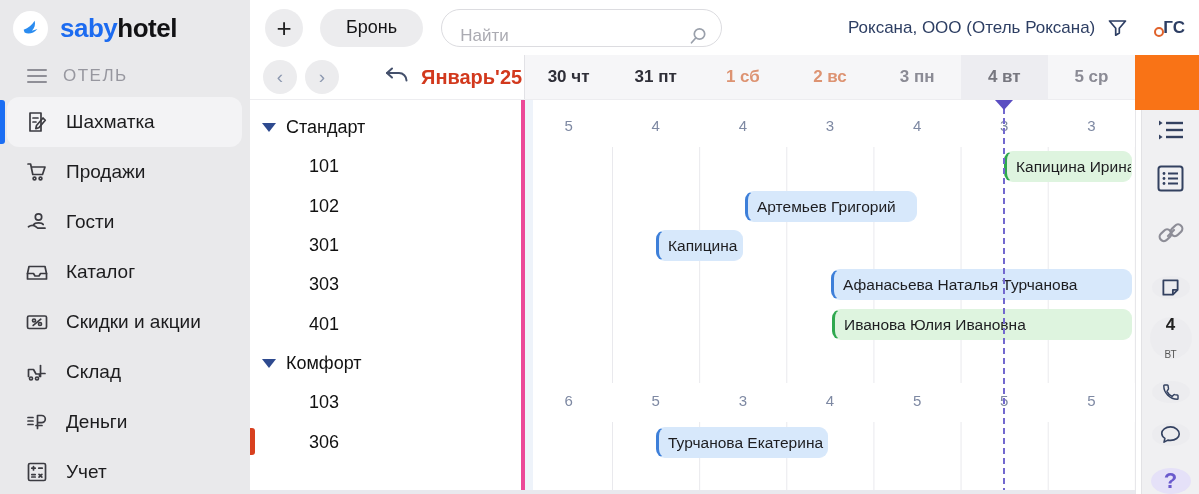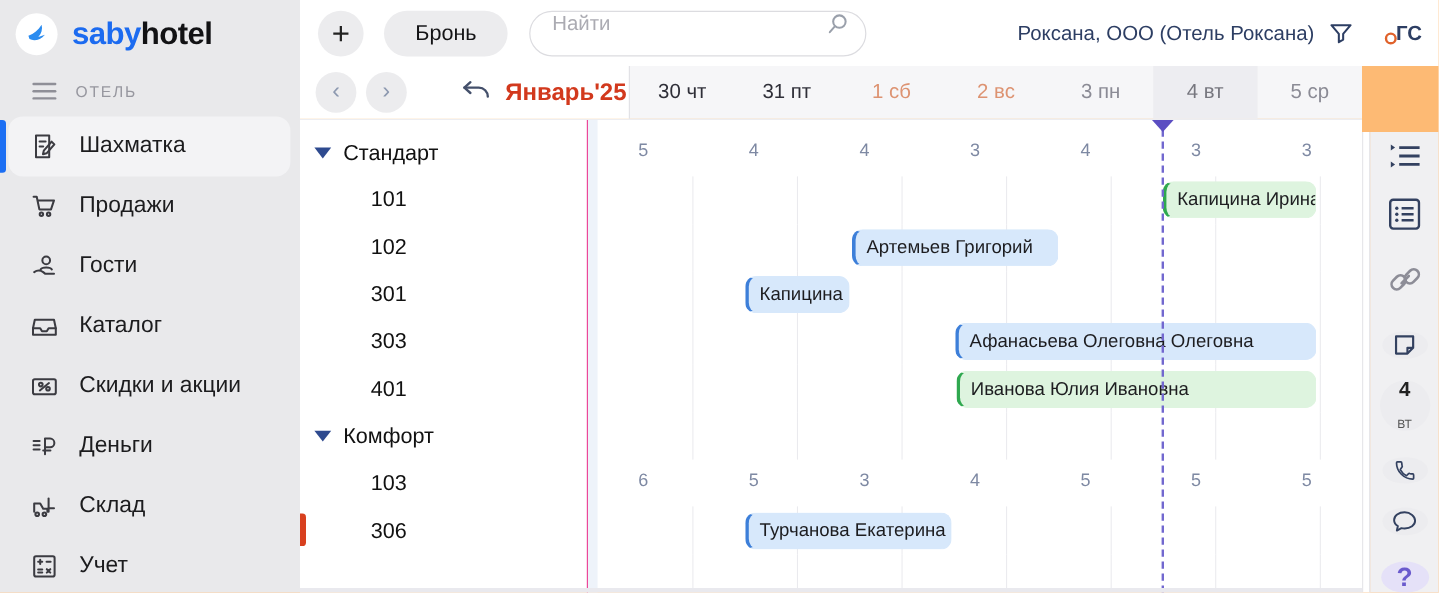--- a/index.html
+++ b/index.html
@@ -1,75 +1,75 @@
 <!DOCTYPE html>
 <html><head>
 <meta charset="utf-8">
 <style>
   * { margin:0; padding:0; box-sizing:border-box; }
   html,body { background:#fff; }
   .app {
     width:1199px; height:494px; display:flex; overflow:hidden; position:relative;
-    font-family:"Liberation Sans", sans-serif; color:#1a1a1c; background:#fdba74;
+    font-family:"Liberation Sans", sans-serif; color:#1a1a1c; background:#f97316;
   }
   
   .sidebar { width:250px; flex-shrink:0; background:#e9e9eb; position:relative; }
   .logo-row { height:56px; display:flex; align-items:center; padding-left:13px; }
   .logo-circle { width:35px; height:35px; border-radius:50%; background:#fff; display:flex; align-items:center; justify-content:center; }
   .logo-text { margin-left:12px; font-size:26px; letter-spacing:-0.5px; }
   .logo-text .saby { color:#1c6bf0; font-weight:600; }
   .logo-text .hotel { color:#121214; font-weight:800; }
   .section-row { height:36px; display:flex; align-items:center; padding-left:27px; margin-top:2px; }
   .burger { display:flex; flex-direction:column; gap:4px; width:20px; }
   .burger span { height:2px; background:#8f8f97; border-radius:1px; }
-  .section-label { margin-left:16px; font-size:13px; color:#97979f; letter-spacing:1.5px; }
+  .section-label { margin-left:16px; font-size:17px; color:#97979f; letter-spacing:1.5px; }
   .menu { margin-top:3px; }
   .side-item { height:50px; display:flex; align-items:center; padding-left:24px; position:relative; cursor:pointer;text-align:center; }
   .side-item .ico { width:26px; height:26px; display:flex; align-items:center; justify-content:center; flex-shrink:0; }
   .side-item .lbl { margin-left:16px; font-size:19px; color:#1c1c1e; }
   .side-item.active { background:#f3f3f5; border-radius:12px; margin:0 8px 0 7px; padding-left:17px; }
   .active-bar { position:absolute; left:-7px; top:3px; width:5px; height:44px; background:#1b6ef3; border-radius:0 3px 3px 0; }
   .side-item.active .lbl { font-weight:400; }
   .sicon { stroke:#3b3b41; fill:none; stroke-width:1.7; stroke-linecap:round; stroke-linejoin:round; }
 
   
   .main { flex:1; display:flex; flex-direction:column; min-width:0; }
   .toolbar { height:55px; display:flex; align-items:center; background:#fff; padding-left:15px; flex-shrink:0; }
   .plus-btn { width:38px; height:38px; border-radius:50%; background:#ececee; border:none; font-size:26px; font-weight:300; color:#222; line-height:34px; cursor:pointer; }
   .booking-btn { margin-left:17px; height:38px; border:none; border-radius:19px; background:#ececee; padding:0 26px; font-size:18px; color:#141416; cursor:pointer; font-family:inherit; }
-  .search-box { margin-left:18px; width:281px; height:38px; border:1px solid #dcdce0; border-radius:19px; background:#fff; display:flex; align-items:flex-start; padding:0 13px 0 18px; }
+  .search-box { margin-left:18px; width:281px; height:38px; border:1px solid #dcdce0; border-radius:19px; background:#fff; display:flex; align-items:flex-end; padding:0 13px 0 18px; }
   .search-box input { flex:1; border:none; outline:none; font-size:17px; color:#333; background:transparent; font-family:inherit; min-width:0; }
   .search-box input::placeholder { color:#ababb2; }
   .tb-right { margin-left:auto; display:flex; align-items:center; padding-right:10px; }
   .account { font-size:17px; color:#2d3e63; white-space:nowrap; }
   .funnel { margin-left:12px; display:flex; cursor:pointer; }
   .avatar { margin-left:26px; margin-right:4px; font-size:17px; font-weight:700; color:#2d3e63; position:relative; padding-left:9px; cursor:pointer; }
   .avatar::before { content:""; position:absolute; left:0; bottom:1px; width:6px; height:6px; border:2px solid #e0622b; border-radius:50%; }
 
   .main-lower { flex:1; display:flex; min-height:0; }
   .content { width:885px; display:flex; flex-direction:column; position:relative; }
   .content::after { content:""; position:absolute; left:0; right:0; bottom:0; height:4px; background:#e9e9ee; z-index:8; }
 
   
   .header-row { height:45px; display:flex; border-bottom:1px solid #ededf0; flex-shrink:0; }
   .nav-left { width:275px; background:#fff; border-right:1px solid #e2e2e6; display:flex; align-items:center; padding-left:13px; flex-shrink:0; }
   .circ-btn { width:34px; height:34px; border-radius:50%; background:#ececee; border:none; color:#8d99b0; font-size:19px; line-height:30px; cursor:pointer; }
   .circ-btn + .circ-btn { margin-left:8px; }
   .undo-btn { margin-left:44px; background:none; border:none; cursor:pointer; display:flex; }
   .month-label { margin-left:10px; font-size:20px; font-weight:700; color:#d2391d; white-space:nowrap; }
   .days { flex:1; background:#f6f6f8; display:flex; }
-  .day-cell { flex:1; text-align:center; line-height:44px; font-size:17px; }
+  .day-cell { flex:1; text-align:center; line-height:44px; font-size:17px;font-weight:bold; }
   .day-dark { color:#2f2f38; }
   .day-weekend { color:#dd9372; }
   .day-normal { color:#8b8b95; }
   .day-current { color:#77777f; background:#ededf1; }
 
   
   .body { flex:1; display:flex; min-height:0; position:relative; }
-  .rooms-col { width:240px; background:#fff; border-right:1px solid #ec4899; padding-top:8px; position:relative; flex-shrink:0; }
+  .rooms-col { width:275px; background:#fff; border-right:4px solid #ec4899; padding-top:8px; position:relative; flex-shrink:0; }
   .r-row { height:39.3px; display:flex; align-items:center; }
   .r-group { padding-left:12px; }
   .tri-down { width:0; height:0; border-left:7px solid transparent; border-right:7px solid transparent; border-top:9px solid #2e4a8f; margin-right:10px; }
   .r-group .gname { font-size:18px; color:#111; }
   .r-room { padding-left:59px; font-size:18px; color:#111; cursor:pointer; }
   .room-alert { position:absolute; left:0; top:328px; width:5px; height:27px; background:#d8401f; border-radius:0 3px 3px 0; }
 
   .grid-body { flex:1; position:relative; overflow:hidden; background:#fff; padding-top:8px; }
   .grid-body .left-tint { position:absolute; left:0; top:0; bottom:0; width:8px; background:#eef3fa; }
   .g-row { height:39.3px; }
@@ -167,38 +167,38 @@
               <circle cx="9" cy="10.5" r="1.5"></circle>
               <circle cx="15" cy="14" r="1.5"></circle>
               <path d="M15.8 9.2 8.2 15.4"></path>
             </svg>
         </span>
         <span class="lbl">Скидки и акции</span>
       </div>
       <div class="side-item">
         <span class="ico">
           <svg width="24" height="24" viewBox="0 0 24 24" class="sicon">
-              <path d="M3 7.5h5M3 11h5M3 14.5h5"></path>
-              <path d="M12.5 18.5v-13h4.2a3.6 3.6 0 0 1 0 7.2h-4.2"></path>
-              <path d="M11 15.5h6"></path>
-            </svg>
-        </span>
-        <span class="lbl">Деньги</span>
-      </div>
-      <div class="side-item">
-        <span class="ico">
-          <svg width="24" height="24" viewBox="0 0 24 24" class="sicon">
               <path d="M3.5 16.5V9.5h5l2.5 4.5h3.5v2.5"></path>
               <circle cx="6" cy="18.5" r="1.5"></circle>
               <circle cx="12" cy="18.5" r="1.5"></circle>
               <path d="M15.5 16.5v-11"></path>
               <path d="M15.5 13.5H20"></path>
             </svg>
         </span>
         <span class="lbl">Склад</span>
+      </div>
+      <div class="side-item">
+        <span class="ico">
+          <svg width="24" height="24" viewBox="0 0 24 24" class="sicon">
+              <path d="M3 7.5h5M3 11h5M3 14.5h5"></path>
+              <path d="M12.5 18.5v-13h4.2a3.6 3.6 0 0 1 0 7.2h-4.2"></path>
+              <path d="M11 15.5h6"></path>
+            </svg>
+        </span>
+        <span class="lbl">Деньги</span>
       </div>
       <div class="side-item">
         <span class="ico">
           <svg width="24" height="24" viewBox="0 0 24 24" class="sicon">
               <rect x="3.5" y="3.5" width="17" height="17" rx="1.5"></rect>
               <path d="M6.8 8.2h3.4M8.5 6.5v3.4"></path>
               <path d="M13.8 8.2h3.4"></path>
               <path d="M6.8 14.6h3.4M6.8 17h3.4"></path>
               <path d="M14 14.3l2.9 2.9M16.9 14.3 14 17.2"></path>
             </svg>
@@ -305,21 +305,21 @@
               <span>5</span>
               <span>5</span>
               <span>5</span>
             </div>
             <div class="g-row g-room"></div>
             <div class="g-row g-room"></div>
 
             <div class="bar bar-green" style="top:51px; left:479px; width:128px;">Капицина Ирина</div>
             <div class="bar bar-blue" style="top:90.5px; left:220px; width:172px;">Артемьев Григорий</div>
             <div class="bar bar-blue" style="top:130px; left:131px; width:87px;">Капицина</div>
-            <div class="bar bar-blue" style="top:169px; left:306px; width:301px;">Афанасьева Олеговна Олеговна</div>
+            <div class="bar bar-blue" style="top:169px; left:306px; width:301px;">Афанасьева Наталья Турчанова</div>
             <div class="bar bar-green" style="top:208.5px; left:307px; width:300px;">Иванова Юлия Ивановна</div>
             <div class="bar bar-blue" style="top:326.5px; left:131px; width:172px;">Турчанова Екатерина</div>
 
             <div class="now-tri"></div>
             <div class="now-line"></div>
           </div>
         </div>
       </div>
 
       <div class="gutter"></div>

